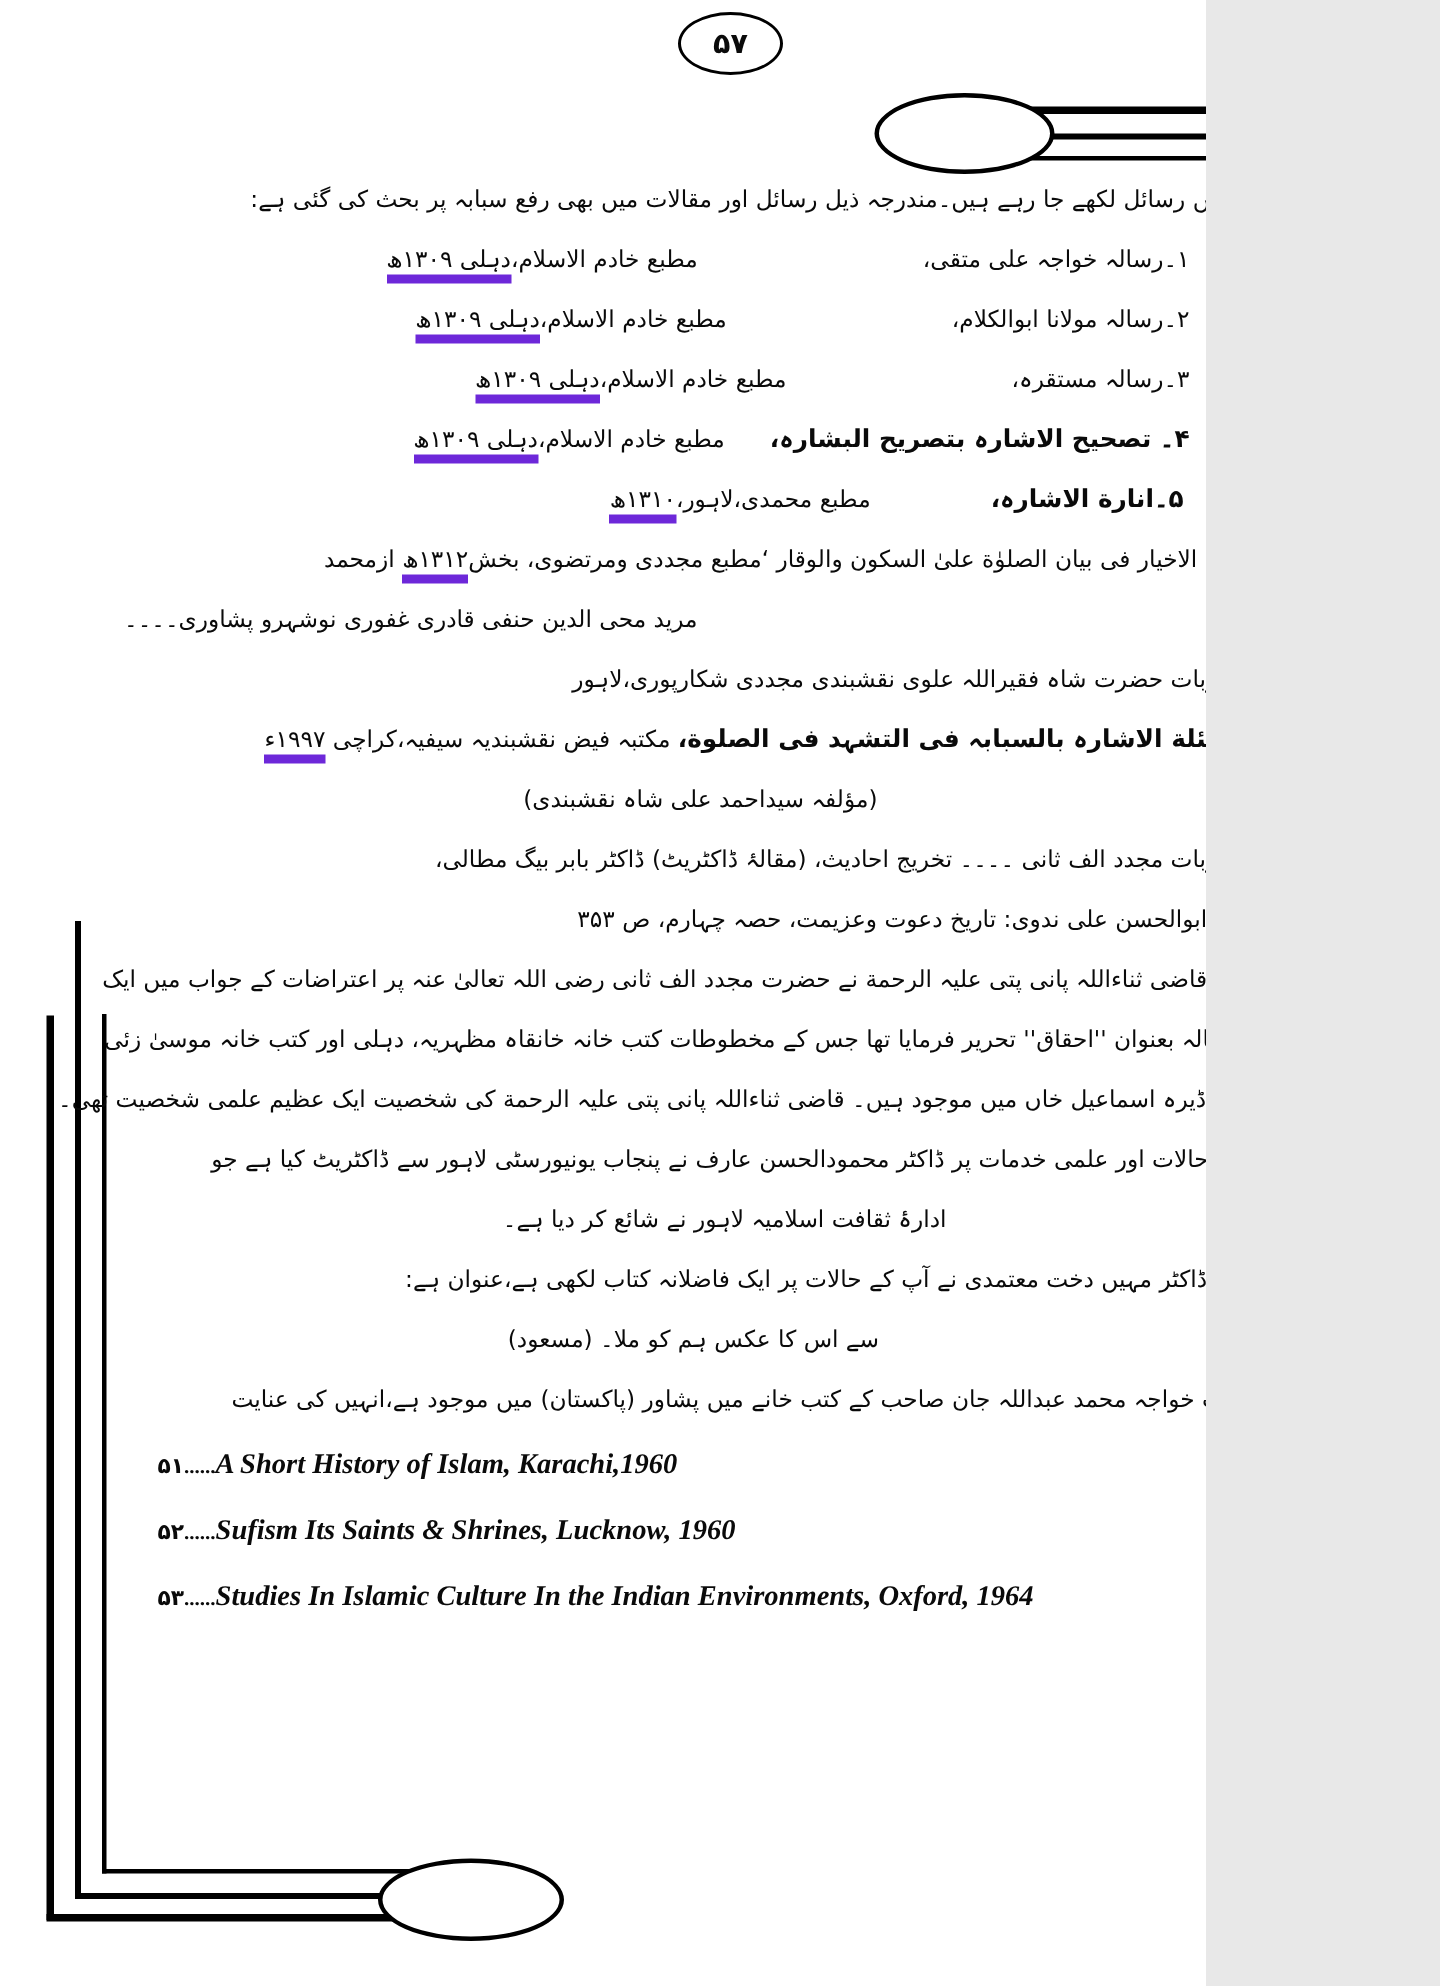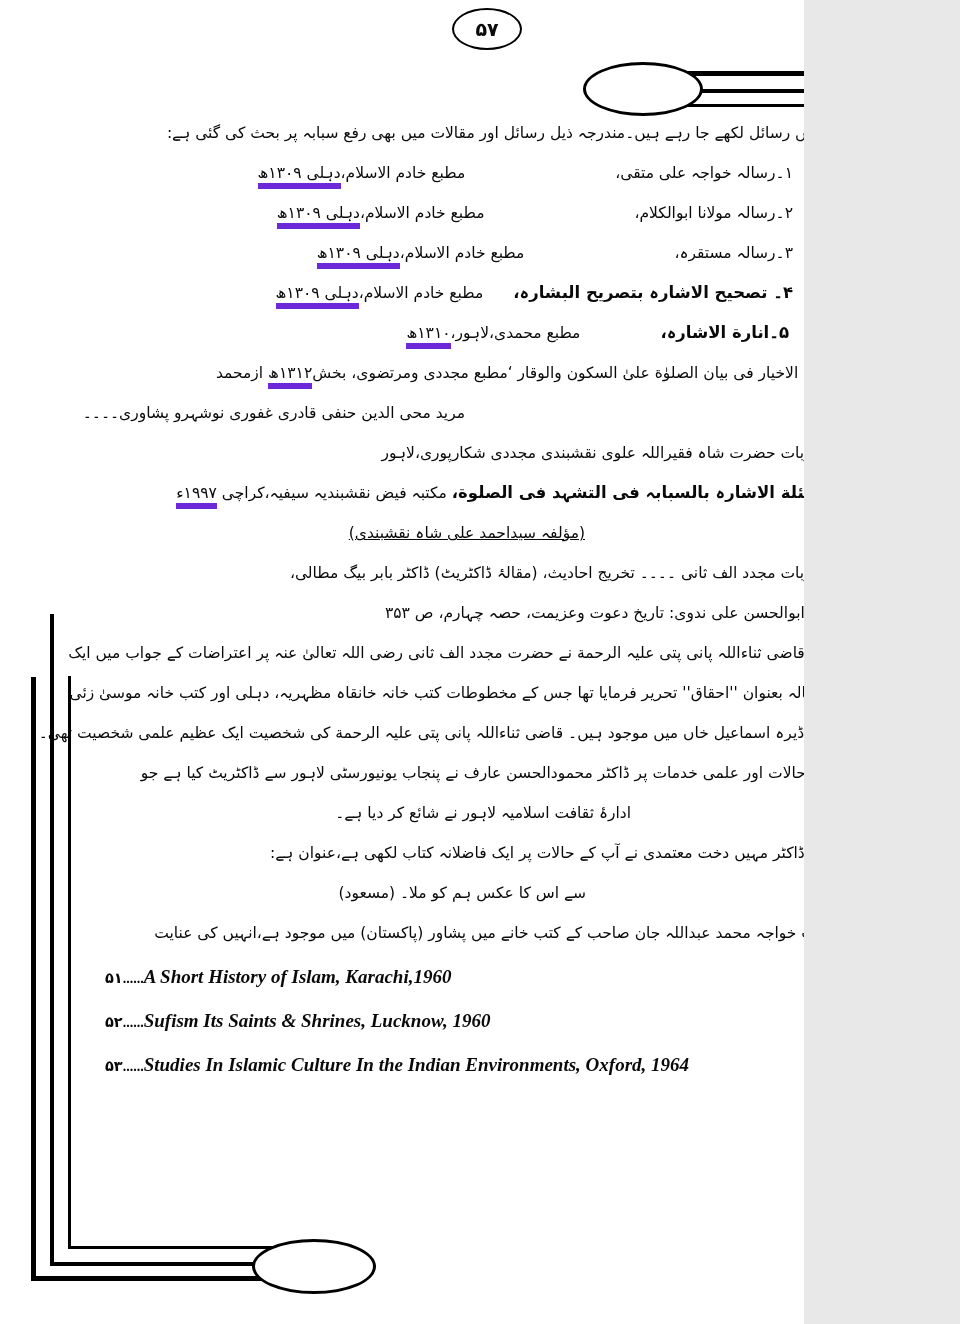--- a/index.html
+++ b/index.html
@@ -18,21 +18,21 @@
   
   .text-area{position:absolute;left:85px;top:116px;width:766px;direction:rtl;z-index:2;}
   .t-line{font-size:15.5px;line-height:34px;margin-bottom:6px;text-align:right;white-space:nowrap;}
   .flexrow{display:flex;align-items:baseline;}
   .g150{column-gap:150px;}
   .g80{column-gap:80px;}
   .g30{column-gap:30px;}
   .pr58{padding-right:58px;}
   .pr62{padding-right:62px;}
   .pr386{padding-right:386px;}
-  .pr266{padding-right:266px;text-decoration:underline;}
+  .pr266{padding-right:266px;}
   .pr220{padding-right:220px;}
   .pr120{padding-right:120px;}
   .pr265{padding-right:265px;}
   .bold{font-weight:bold;font-size:16.5px;}
   .u{border-bottom:6px solid #6d28d9;padding-bottom:1px;}
   .eng{direction:ltr;text-align:left;margin:12px 0 12px 20px;white-space:nowrap;
        font-family:"Liberation Serif",serif;font-style:italic;font-weight:bold;font-size:19px;line-height:30px;}
   .eng .num{font-family:"DejaVu Sans",sans-serif;font-style:normal;font-size:14.5px;font-weight:bold;margin-top:48px;}
   .eng .dots{font-style:normal;letter-spacing:1px;font-size:14px;}
 </style>

